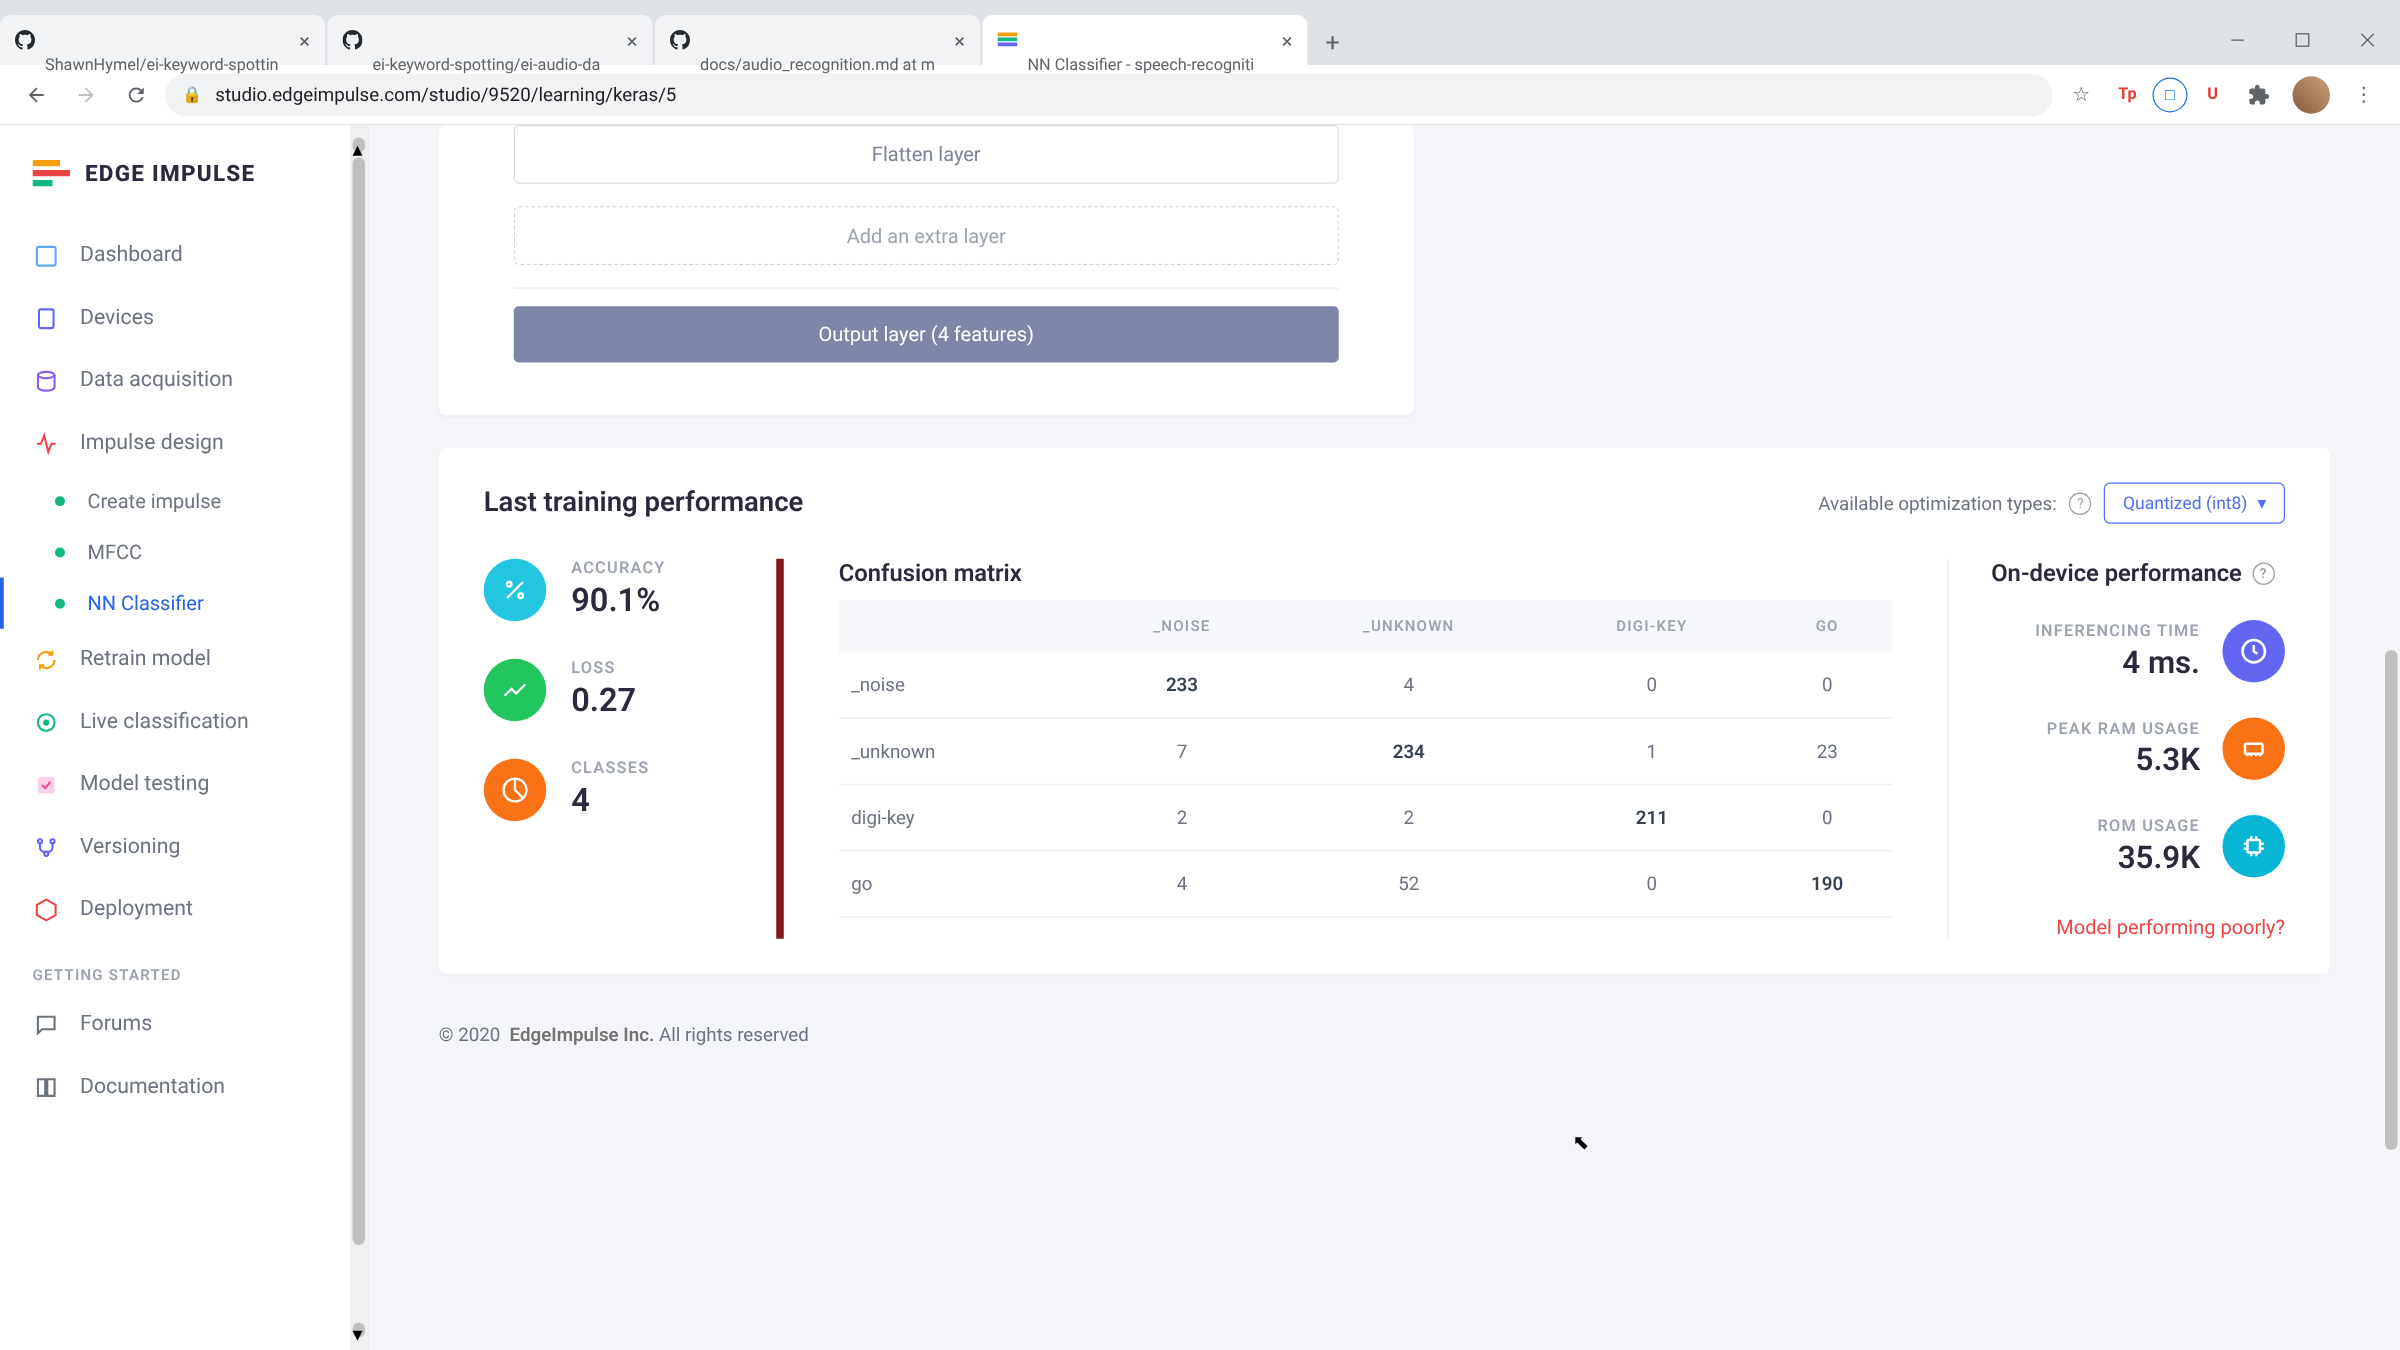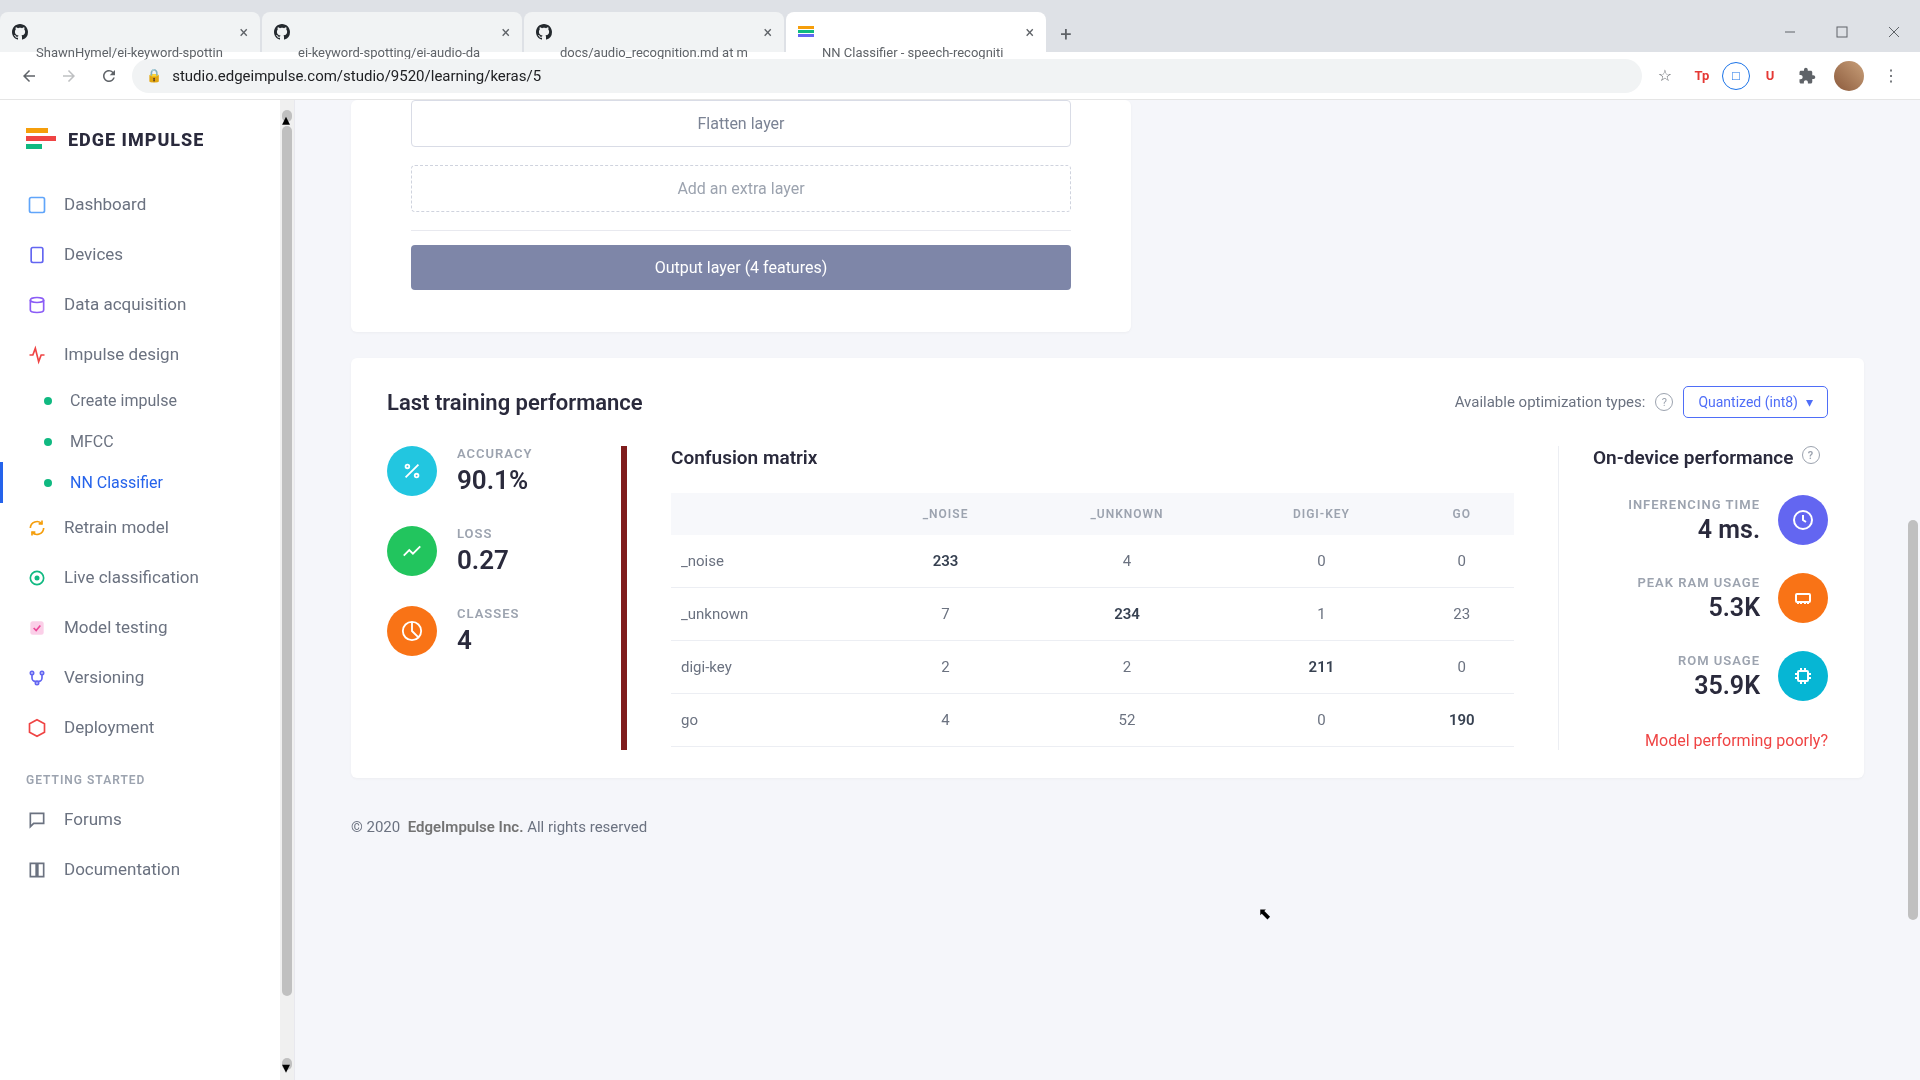--- a/index.html
+++ b/index.html
@@ -60,31 +60,31 @@
 .help-circle { width: 18px; height: 18px; border: 1.5px solid #9ca3af; border-radius: 50%; display: inline-flex; align-items: center; justify-content: center; font-size: 11px; color: #9ca3af; cursor: pointer; }
 
 .perf-grid { display: flex; gap: 0; }
 .metrics-col { width: 240px; padding-right: 20px; border-right: 6px solid #7f1d1d; }
 .metric { display: flex; gap: 20px; margin-bottom: 30px; }
 .metric-icon { width: 50px; height: 50px; border-radius: 50%; display: flex; align-items: center; justify-content: center; color: #fff; flex-shrink: 0; }
 .metric-label { font-size: 13px; letter-spacing: 1px; color: #9ca3af; font-weight: 600; margin-bottom: 4px; }
 .metric-value { font-size: 26px; font-weight: 600; color: #2a2a3c; }
 
 .matrix-col { flex: 1; padding: 0 44px; }
-.matrix-title { font-size: 19px; font-weight: 600; color: #2a2a3c; margin-bottom: 24px; }
+.matrix-title { font-size: 19px; font-weight: 600; color: #2a2a3c; margin-bottom: 10px; }
 table { width: 100%; border-collapse: collapse; }
 thead tr { background: #f7f8fb; }
 th { padding: 14px 10px; font-size: 12px; letter-spacing: 1px; color: #9ca3af; font-weight: 600; text-align: center; }
 th:first-child { text-align: left; }
 td { padding: 17px 10px; font-size: 15px; color: #6b7280; text-align: center; border-bottom: 1px solid #eceef3; }
 td:first-child { text-align: left; }
 .diag { font-weight: 600; color: #374151; }
 
 .device-col { width: 270px; padding-left: 34px; border-left: 1px solid #eceef3; }
-.device-title { font-size: 19px; font-weight: 600; color: #2a2a3c; margin-bottom: 26px; display: flex; gap: 8px; }
+.device-title { font-size: 19px; font-weight: 600; color: #2a2a3c; margin-bottom: 26px; display: flex; align-items: center; gap: 8px; }
 .device-metric { display: flex; align-items: center; justify-content: flex-end; gap: 18px; margin-bottom: 28px; }
 .device-text { text-align: right; }
 .device-label { font-size: 13px; letter-spacing: 1px; color: #9ca3af; font-weight: 600; margin-bottom: 3px; }
 .device-value { font-size: 25px; font-weight: 600; color: #2a2a3c; }
 .device-icon { width: 50px; height: 50px; border-radius: 50%; display: flex; align-items: center; justify-content: center; color: #fff; flex-shrink: 0; }
 .model-poor { text-align: right; color: #ef4444; font-size: 16px; cursor: pointer; margin-top: 30px; }
 
 .footer { padding: 14px 56px; font-size: 15px; color: #6b7280; }
 .footer a { color: #737373; text-decoration: none; font-weight: 600; }
 

